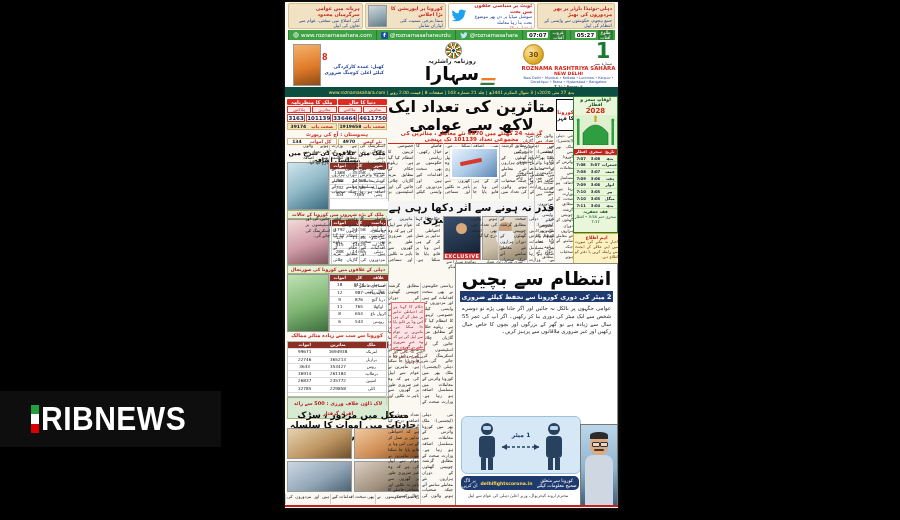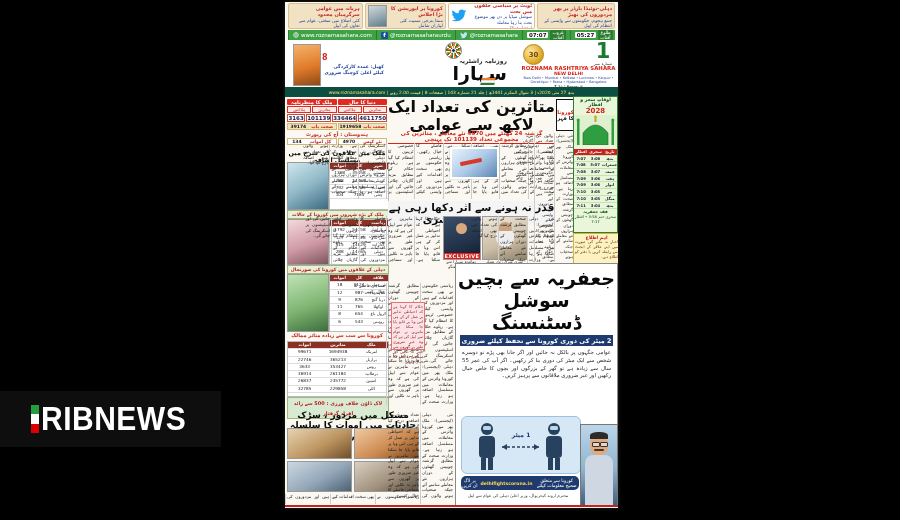--- a/index.html
+++ b/index.html
@@ -154,21 +154,21 @@
   </div>
 
   <div class="abs" style="left:0;top:38px;width:333px;height:47px;background:#fff">
     <div class="abs ph" style="left:8px;top:4px;width:26px;height:40px;background:linear-gradient(165deg,#f5b26b,#e07b2a 55%,#8d4a16)"></div>
     <div class="abs" style="left:37px;top:5px;width:62px">
       <span style="color:#d62418;font-weight:bold;font-size:8px">8</span>
       <div class="rtl" style="color:#24449c;font-size:4.6px;font-weight:bold;line-height:1.3">کھیل: عمدہ کارکردگی کیلئے اعلیٰ کوچنگ ضروری</div>
     </div>
 
     <div class="rosette abs" style="left:160px;top:2px;width:15px;height:15px"></div>
-    <div class="abs rtl" style="left:112px;top:17px;width:110px;text-align:right">
+    <div class="abs rtl" style="left:112px;top:17px;width:110px;text-align:center">
       <div style="font-size:6px;color:#222;font-weight:bold">روزنامہ راشٹریہ</div>
       <div style="font-size:19px;font-weight:bold;color:#0a0a0a;line-height:1">سہارا</div>
     </div>
     <div class="flagbar abs" style="left:196px;top:38px;width:14px;height:7px;transform:skewX(-12deg)">
       <i style="background:#f47b20"></i>
         <i style="background:#fff;border:0.5px solid #ddd"></i>
         <i style="background:#2e7d32"></i>
     </div>
 
     <div class="gold abs" style="left:238px;top:4px;width:19px;height:19px;font-size:7px">
@@ -481,22 +481,21 @@
     <div class="jaf">فقہ جعفریہ</div>
     <div class="jaf" style="font-weight:normal;font-size:3.8px">سحری ختم 3:58 • افطار 7:17</div>
   </div>
 
   <div class="notice abs rtl" style="left:288px;top:231px;width:43px;height:28px;padding:1px">
     <div style="color:#c62222;font-weight:bold;font-size:4.6px;text-align:center">اہم اطلاع</div>
     <div style="color:#6b2d00;font-size:3.8px;line-height:1.3;text-align:justify">اخبار نہ ملنے کی صورت میں اپنے علاقے کے ایجنٹ سے رابطہ کریں یا دفتر کو اطلاع دیں۔</div>
   </div>
 
   <div id="ad" class="abs" style="left:170px;top:261px;width:161px;height:241px">
-    <div class="big" style="font-size:19px;margin-top:3px">جعفریہ سے بچیں</div>
-    <div class="big" style="font-size:19px">سوشل ڈسٹنسنگ</div>
+    <div class="big" style="font-size:19px;margin-top:3px">انتظام سے بچیں</div>
     <div class="navy" style="margin:2px 4px 0;font-size:6.4px;padding:1.5px 0">2 میٹر کی دوری کورونا سے تحفظ کیلئے ضروری</div>
     <div class="rtl" style="margin:3px 6px 0;font-size:5.4px;color:#222;text-align:justify;line-height:1.45">عوامی جگہوں پر بالکل نہ جائیں اور اگر جانا بھی پڑے تو دوسرے شخص سے ایک میٹر کی دوری بنا کر رکھیں۔ اگر آپ کی عمر 55 سال سے زیادہ ہے تو گھر کے بزرگوں اور بچوں کا خاص خیال رکھیں اور غیر ضروری ملاقاتوں سے پرہیز کریں۔</div>
 
     <div id="distpanel" class="abs" style="left:5px;top:152px;width:118px;height:56px">
       <svg width="118" height="56" viewBox="0 0 118 56">
         <circle cx="25" cy="12" r="6" fill="#27415f"></circle>
         <rect x="17" y="19" width="16" height="22" rx="4" fill="#27415f"></rect>
         <rect x="19" y="41" width="5" height="12" fill="#27415f"></rect>
           <rect x="26" y="41" width="5" height="12" fill="#27415f"></rect>
         <rect x="21" y="9" width="8" height="4" rx="1.5" fill="#bcd6ea"></rect>

